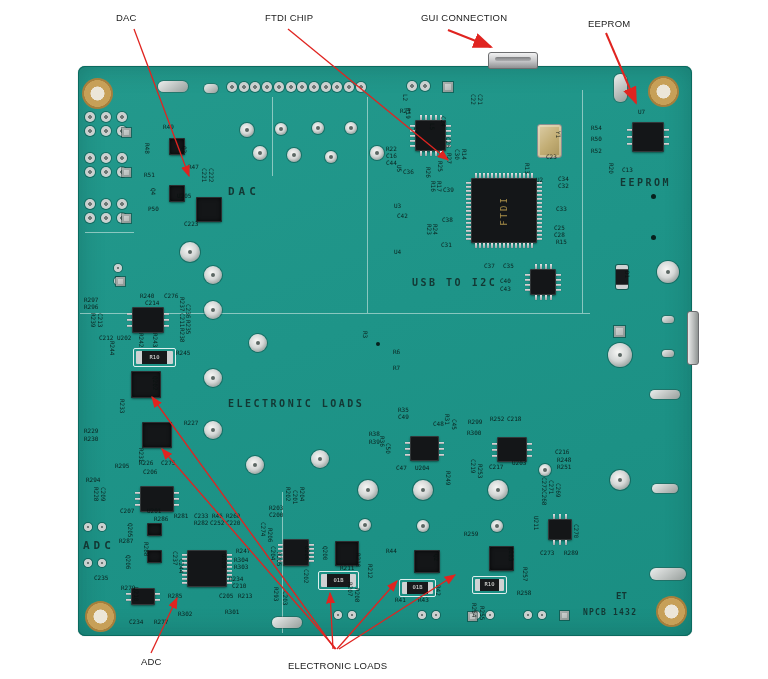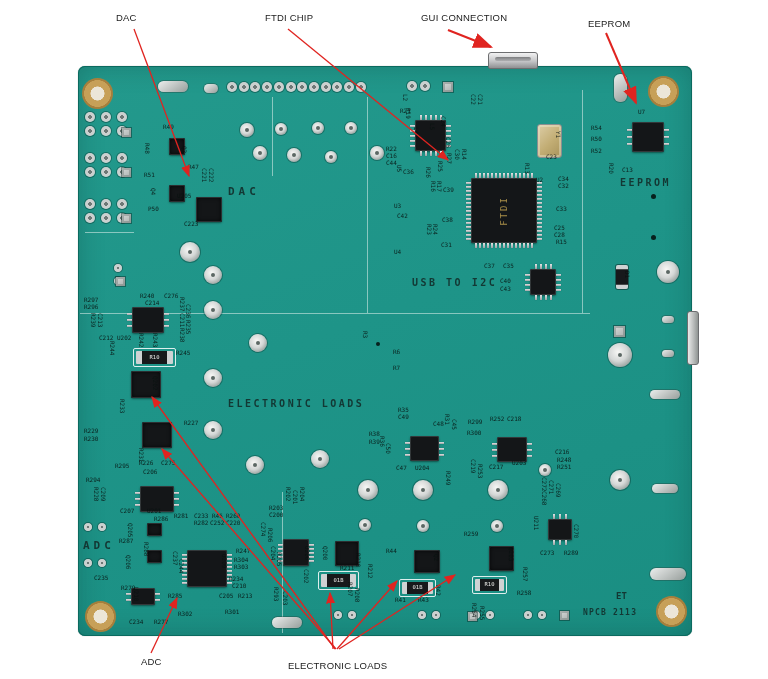--- a/index.html
+++ b/index.html
@@ -655,21 +655,21 @@
         <div class="tiny" style="left: 486px; top: 484px;">R289</div>
       </div>
   </div>
 
   <div class="silk" style="left: 228px; top: 185px; font-size: 11px; letter-spacing: 4px;">DAC</div>
   <div class="silk" style="left: 412px; top: 277px; font-size: 10px; letter-spacing: 2.5px;">USB TO I2C</div>
   <div class="silk" style="left: 228px; top: 398px; font-size: 10px; letter-spacing: 2.5px;">ELECTRONIC LOADS</div>
   <div class="silk" style="left: 83px; top: 539px; font-size: 11px; letter-spacing: 4px;">ADC</div>
   <div class="silk" style="left: 620px; top: 177px; font-size: 10px; letter-spacing: 2.5px;">EEPROM</div>
   <div class="silk" style="left: 616px; top: 591px; font-size: 9px; letter-spacing: 0px;">ET</div>
-  <div class="silk" style="left: 583px; top: 608px; font-size: 8px; letter-spacing: 1.2px;">NPCB 2113</div>
+  <div class="silk" style="left: 583px; top: 608px; font-size: 8px; letter-spacing: 1.2px;">NPCB 1432</div>
 
   <svg class="arrows" id="arrows-svg" width="768" height="679" viewBox="0 0 768 679">
     <defs>
       <marker id="arrowhead" markerWidth="9" markerHeight="7" refX="8" refY="3.5" orient="auto">
         <path id="arrowhead-path" d="M0,0 L9,3.5 L0,7 Z" fill="#e02420"></path>
       </marker>
     </defs>
   <line x1="134" y1="29" x2="189" y2="176" stroke="#e02420" stroke-width="1.3" marker-end="url(#arrowhead)"></line>
       <line x1="288" y1="29" x2="448" y2="160" stroke="#e02420" stroke-width="1.3" marker-end="url(#arrowhead)"></line>
       <line x1="448" y1="30" x2="491" y2="47" stroke="#e02420" stroke-width="2.2" marker-end="url(#arrowhead)"></line>

